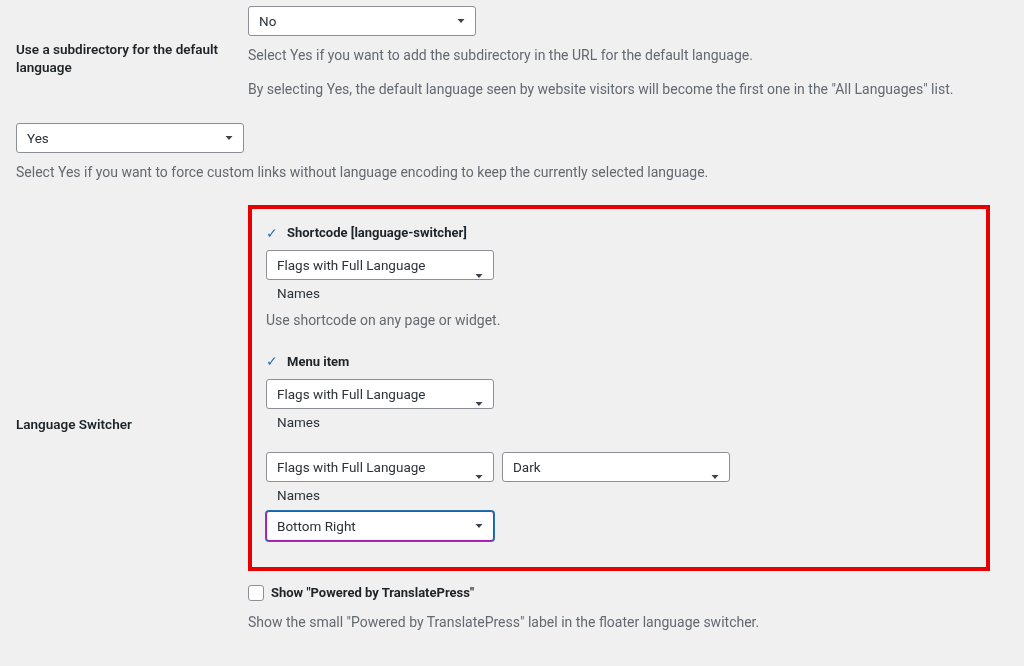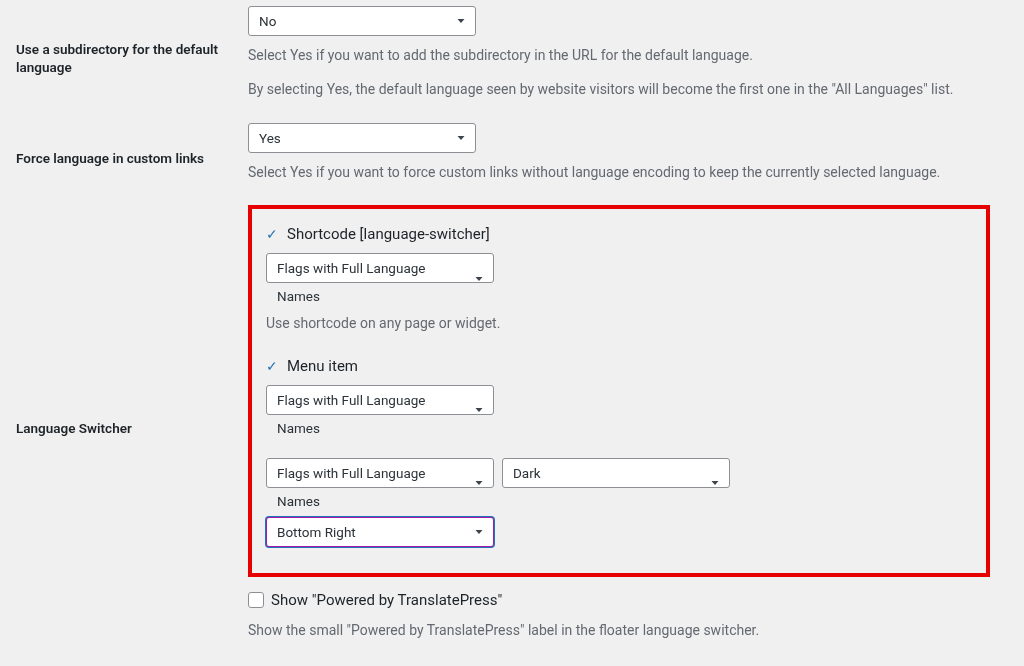--- a/index.html
+++ b/index.html
@@ -80,23 +80,23 @@
   }
   .sub-section { margin-bottom: 22px; }
   .sub-section:last-child { margin-bottom: 0; }
   .check-row {
     display: flex;
     align-items: center;
     gap: 7px;
     margin-bottom: 10px;
   }
   .check-row label {
-    font-weight: 400;
+    font-weight: 700;
     color: #1d2327;
-    font-size: 15px;
+    font-size: 13px;
   }
   .checkbox {
     width: 16px;
     height: 16px;
     border: 1px solid #8c8f94;
     border-radius: 3px;
     background: #fff;
     display: inline-flex;
     align-items: center;
     justify-content: center;
@@ -138,21 +138,20 @@
             <path d="M5 7l5 6 5-6H5z"></path>
           </svg>
       </span>
     </div>
     <div class="desc">Select Yes if you want to add the subdirectory in the URL for the default language.</div>
     <div class="desc" style="margin-top:12px">By selecting Yes, the default language seen by website visitors will become the first one in the "All Languages" list.</div>
   </div>
 </div>
 
 <div class="row">
-  <div class="label-col">Force language in custom links</div>
   <div class="field-col">
     <div class="select-wrap">
       <button class="select w248">Yes</button>
       <span class="select-arrow">
         <svg class="arrow-svg" viewBox="0 0 20 20" fill="currentColor">
             <path d="M5 7l5 6 5-6H5z"></path>
           </svg>
       </span>
     </div>
     <div class="desc">Select Yes if you want to force custom links without language encoding to keep the currently selected language.</div>

